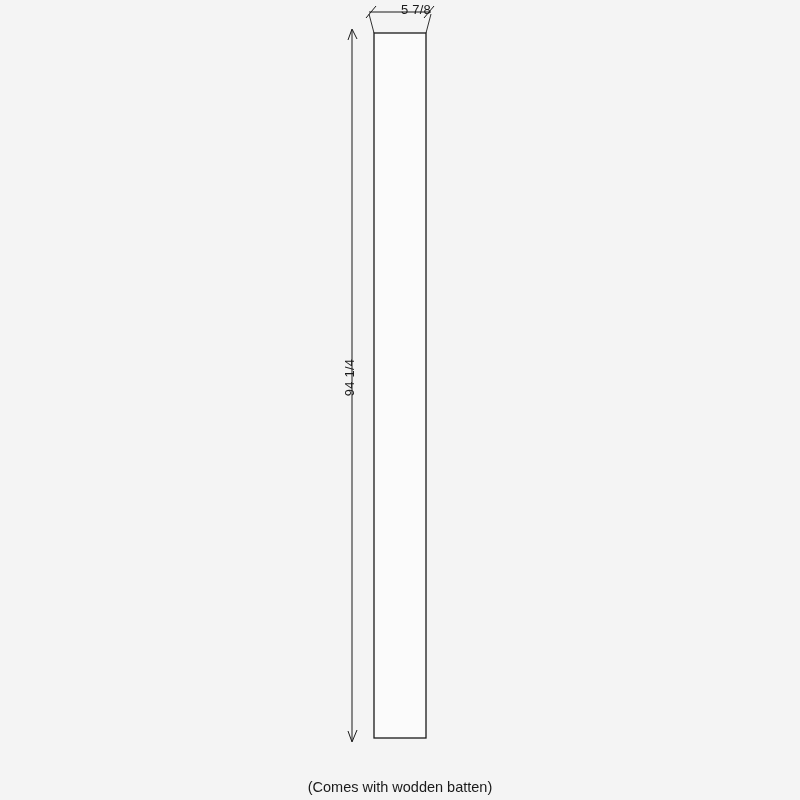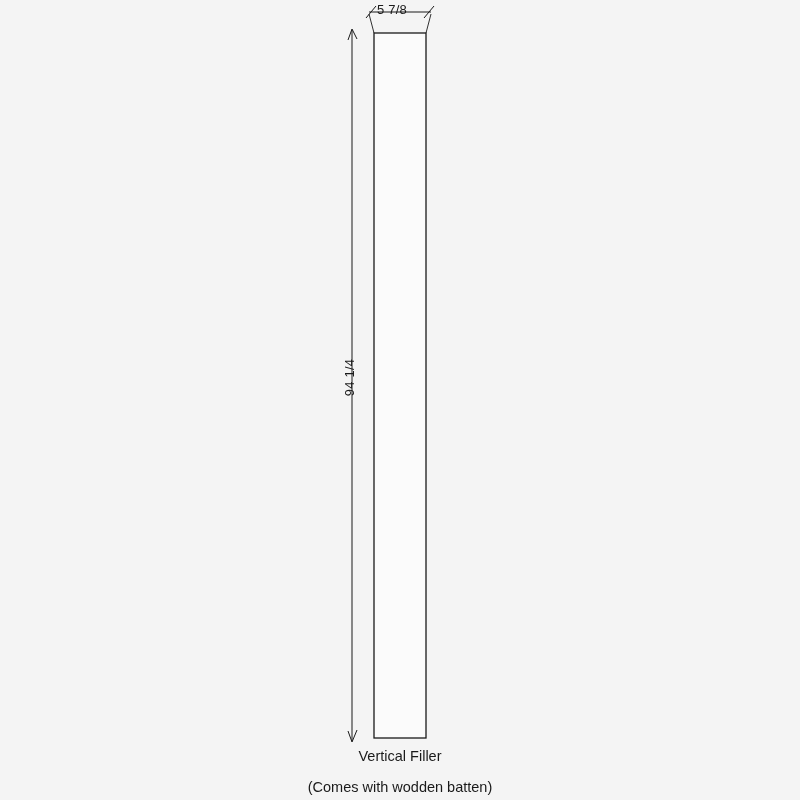--- a/index.html
+++ b/index.html
@@ -29,21 +29,21 @@
     position: absolute;
     font-size: 13px;
     color: #1a1a1a;
     white-space: nowrap;
     letter-spacing: 0.2px;
   }
   #width-label {
     left: 377px;
     top: 2px;
     width: 54px;
-    text-align: left;
+    text-align: right;
   }
   #height-label {
     left: 331px;
     top: 370px;
     transform: rotate(-90deg);
     transform-origin: center center;
   }
   .caption {
     position: absolute;
     left: 0;
@@ -74,17 +74,16 @@
 
     <line x1="352" y1="30" x2="352" y2="741" stroke="#1a1a1a" stroke-width="1"></line>
     <polyline points="348,40 352,29 357,39" fill="none" stroke="#1a1a1a" stroke-width="1"></polyline>
     <polyline points="348,731 352,742 357,730" fill="none" stroke="#1a1a1a" stroke-width="1"></polyline>
   </svg>
 
   <div class="dim-text" id="width-label">5 7/8</div>
 
   <div class="dim-text" id="height-label">94 1/4</div>
 
-  <div class="caption" id="caption-line1">Vertical Filler</div>
 
   <div class="caption" id="caption-line2">(Comes with wodden batten)</div>
 
 </div>
 
 </body></html>

